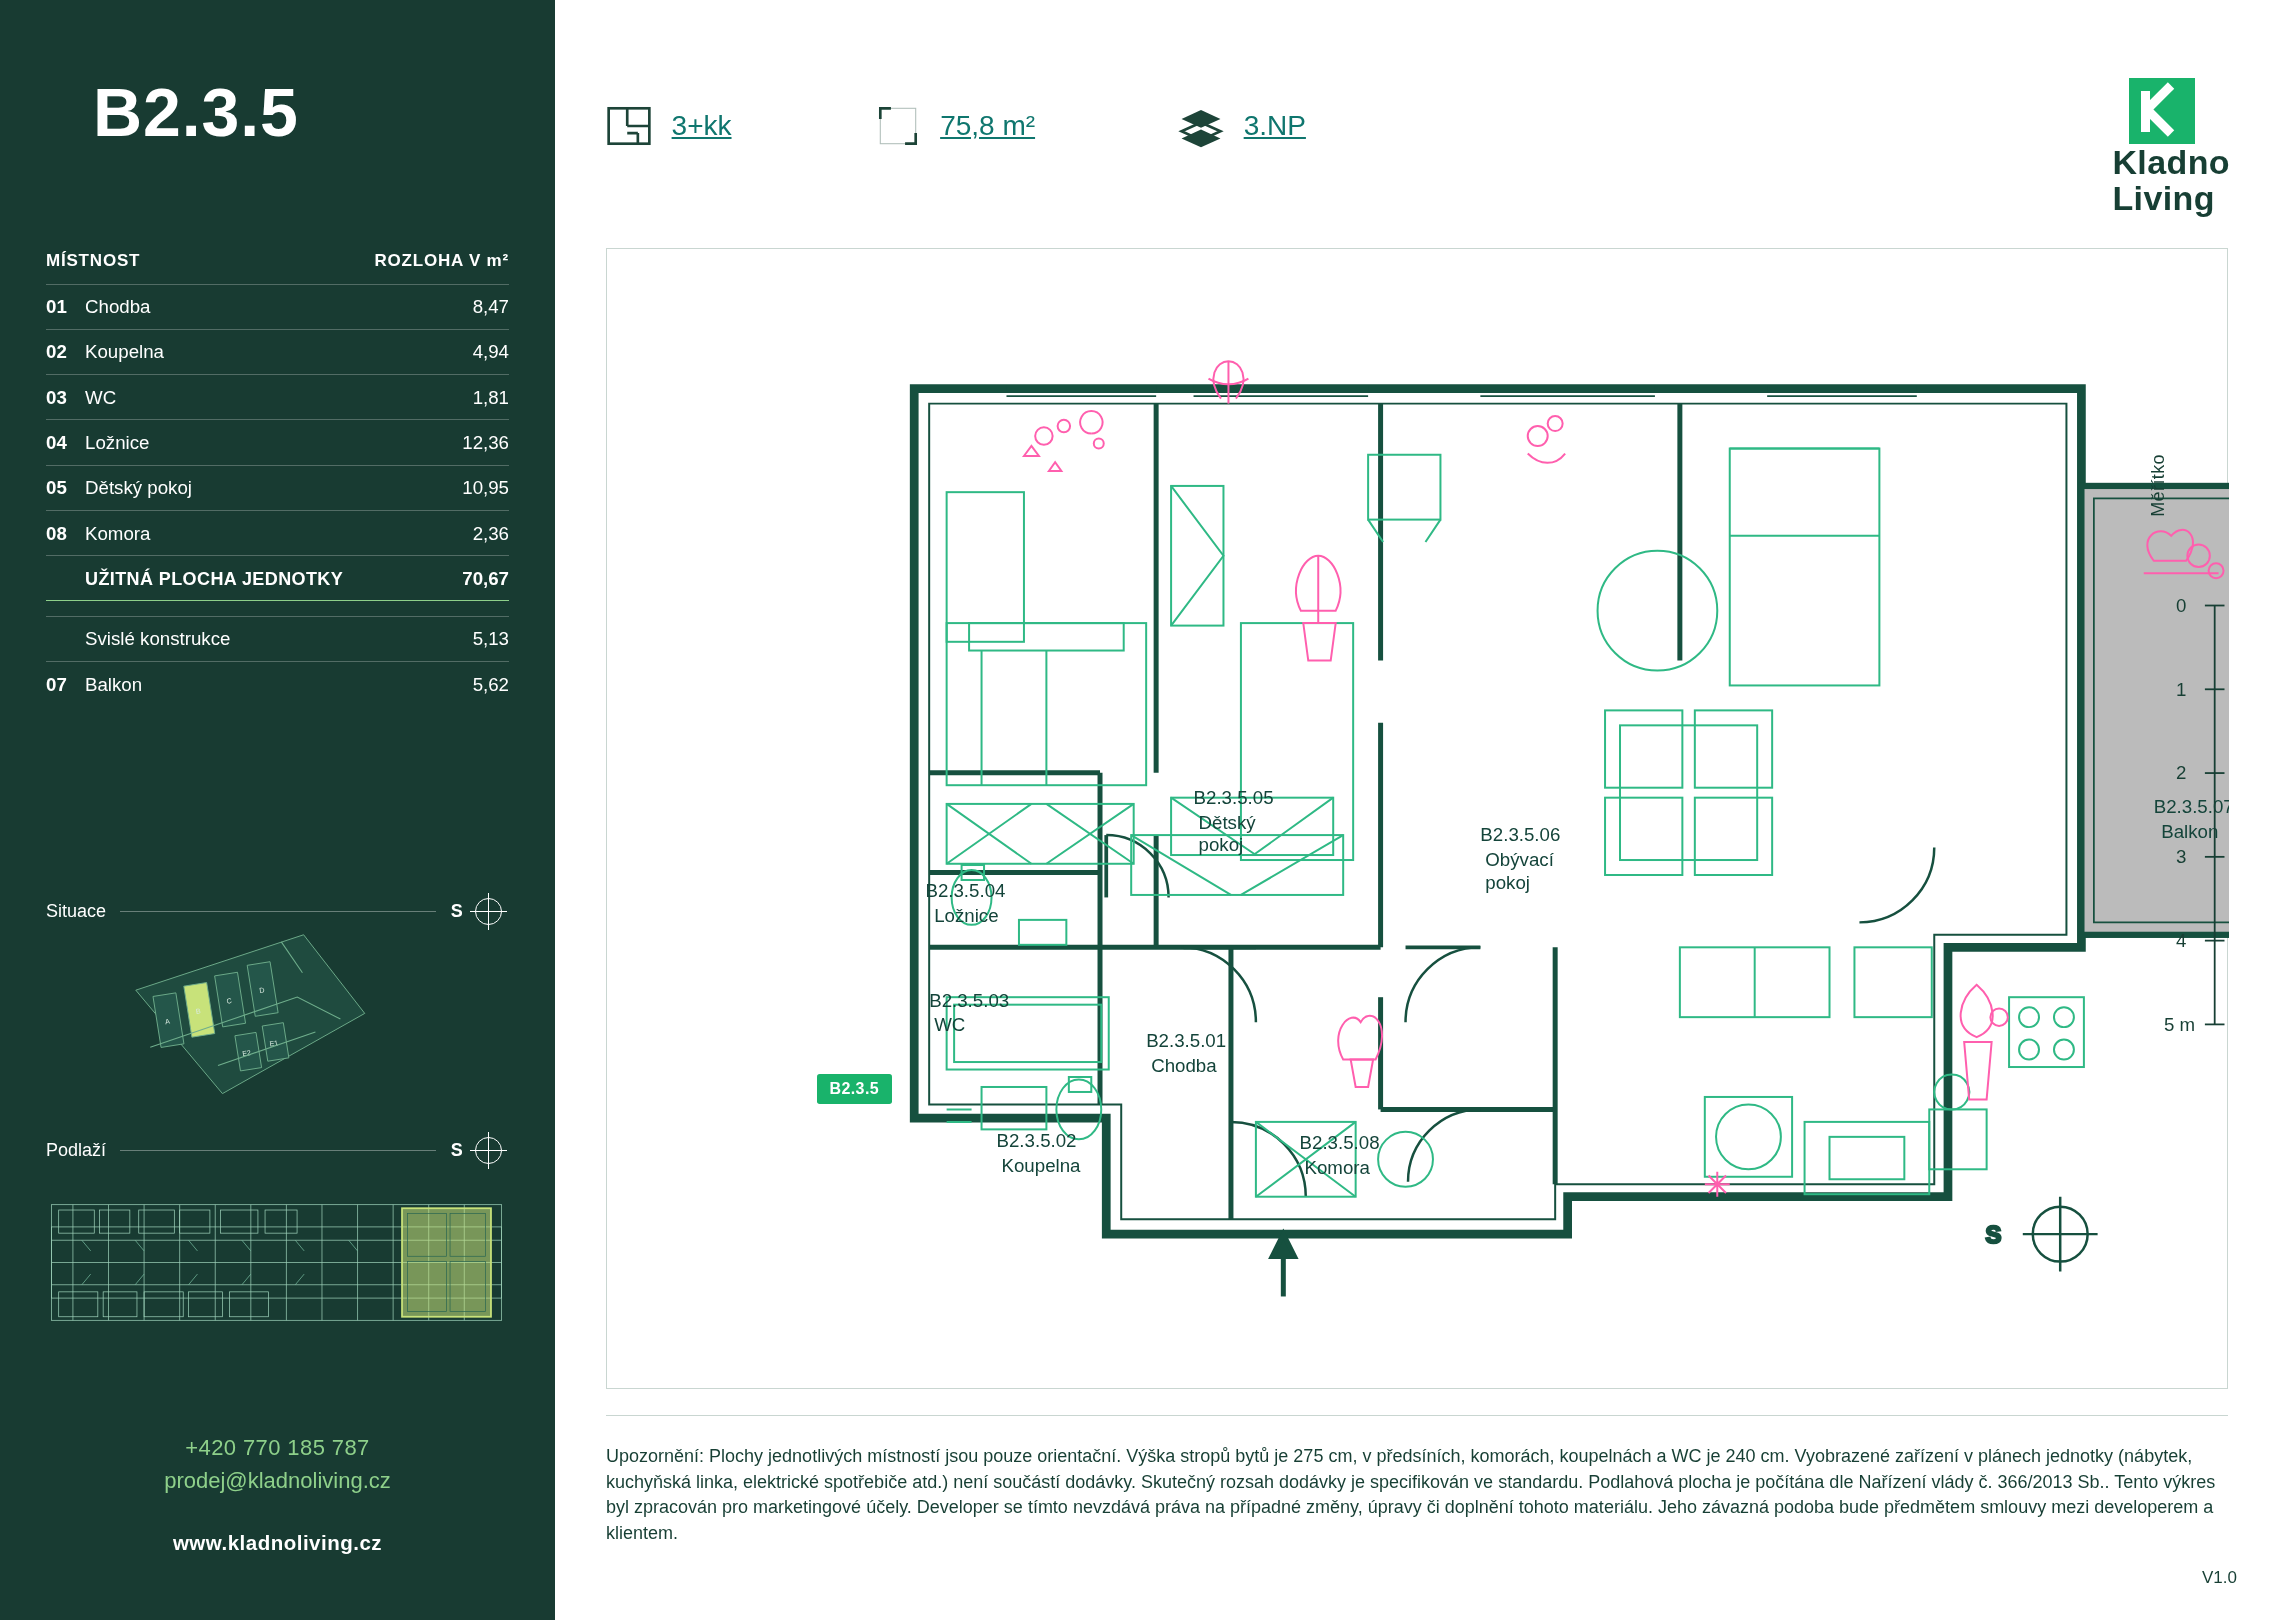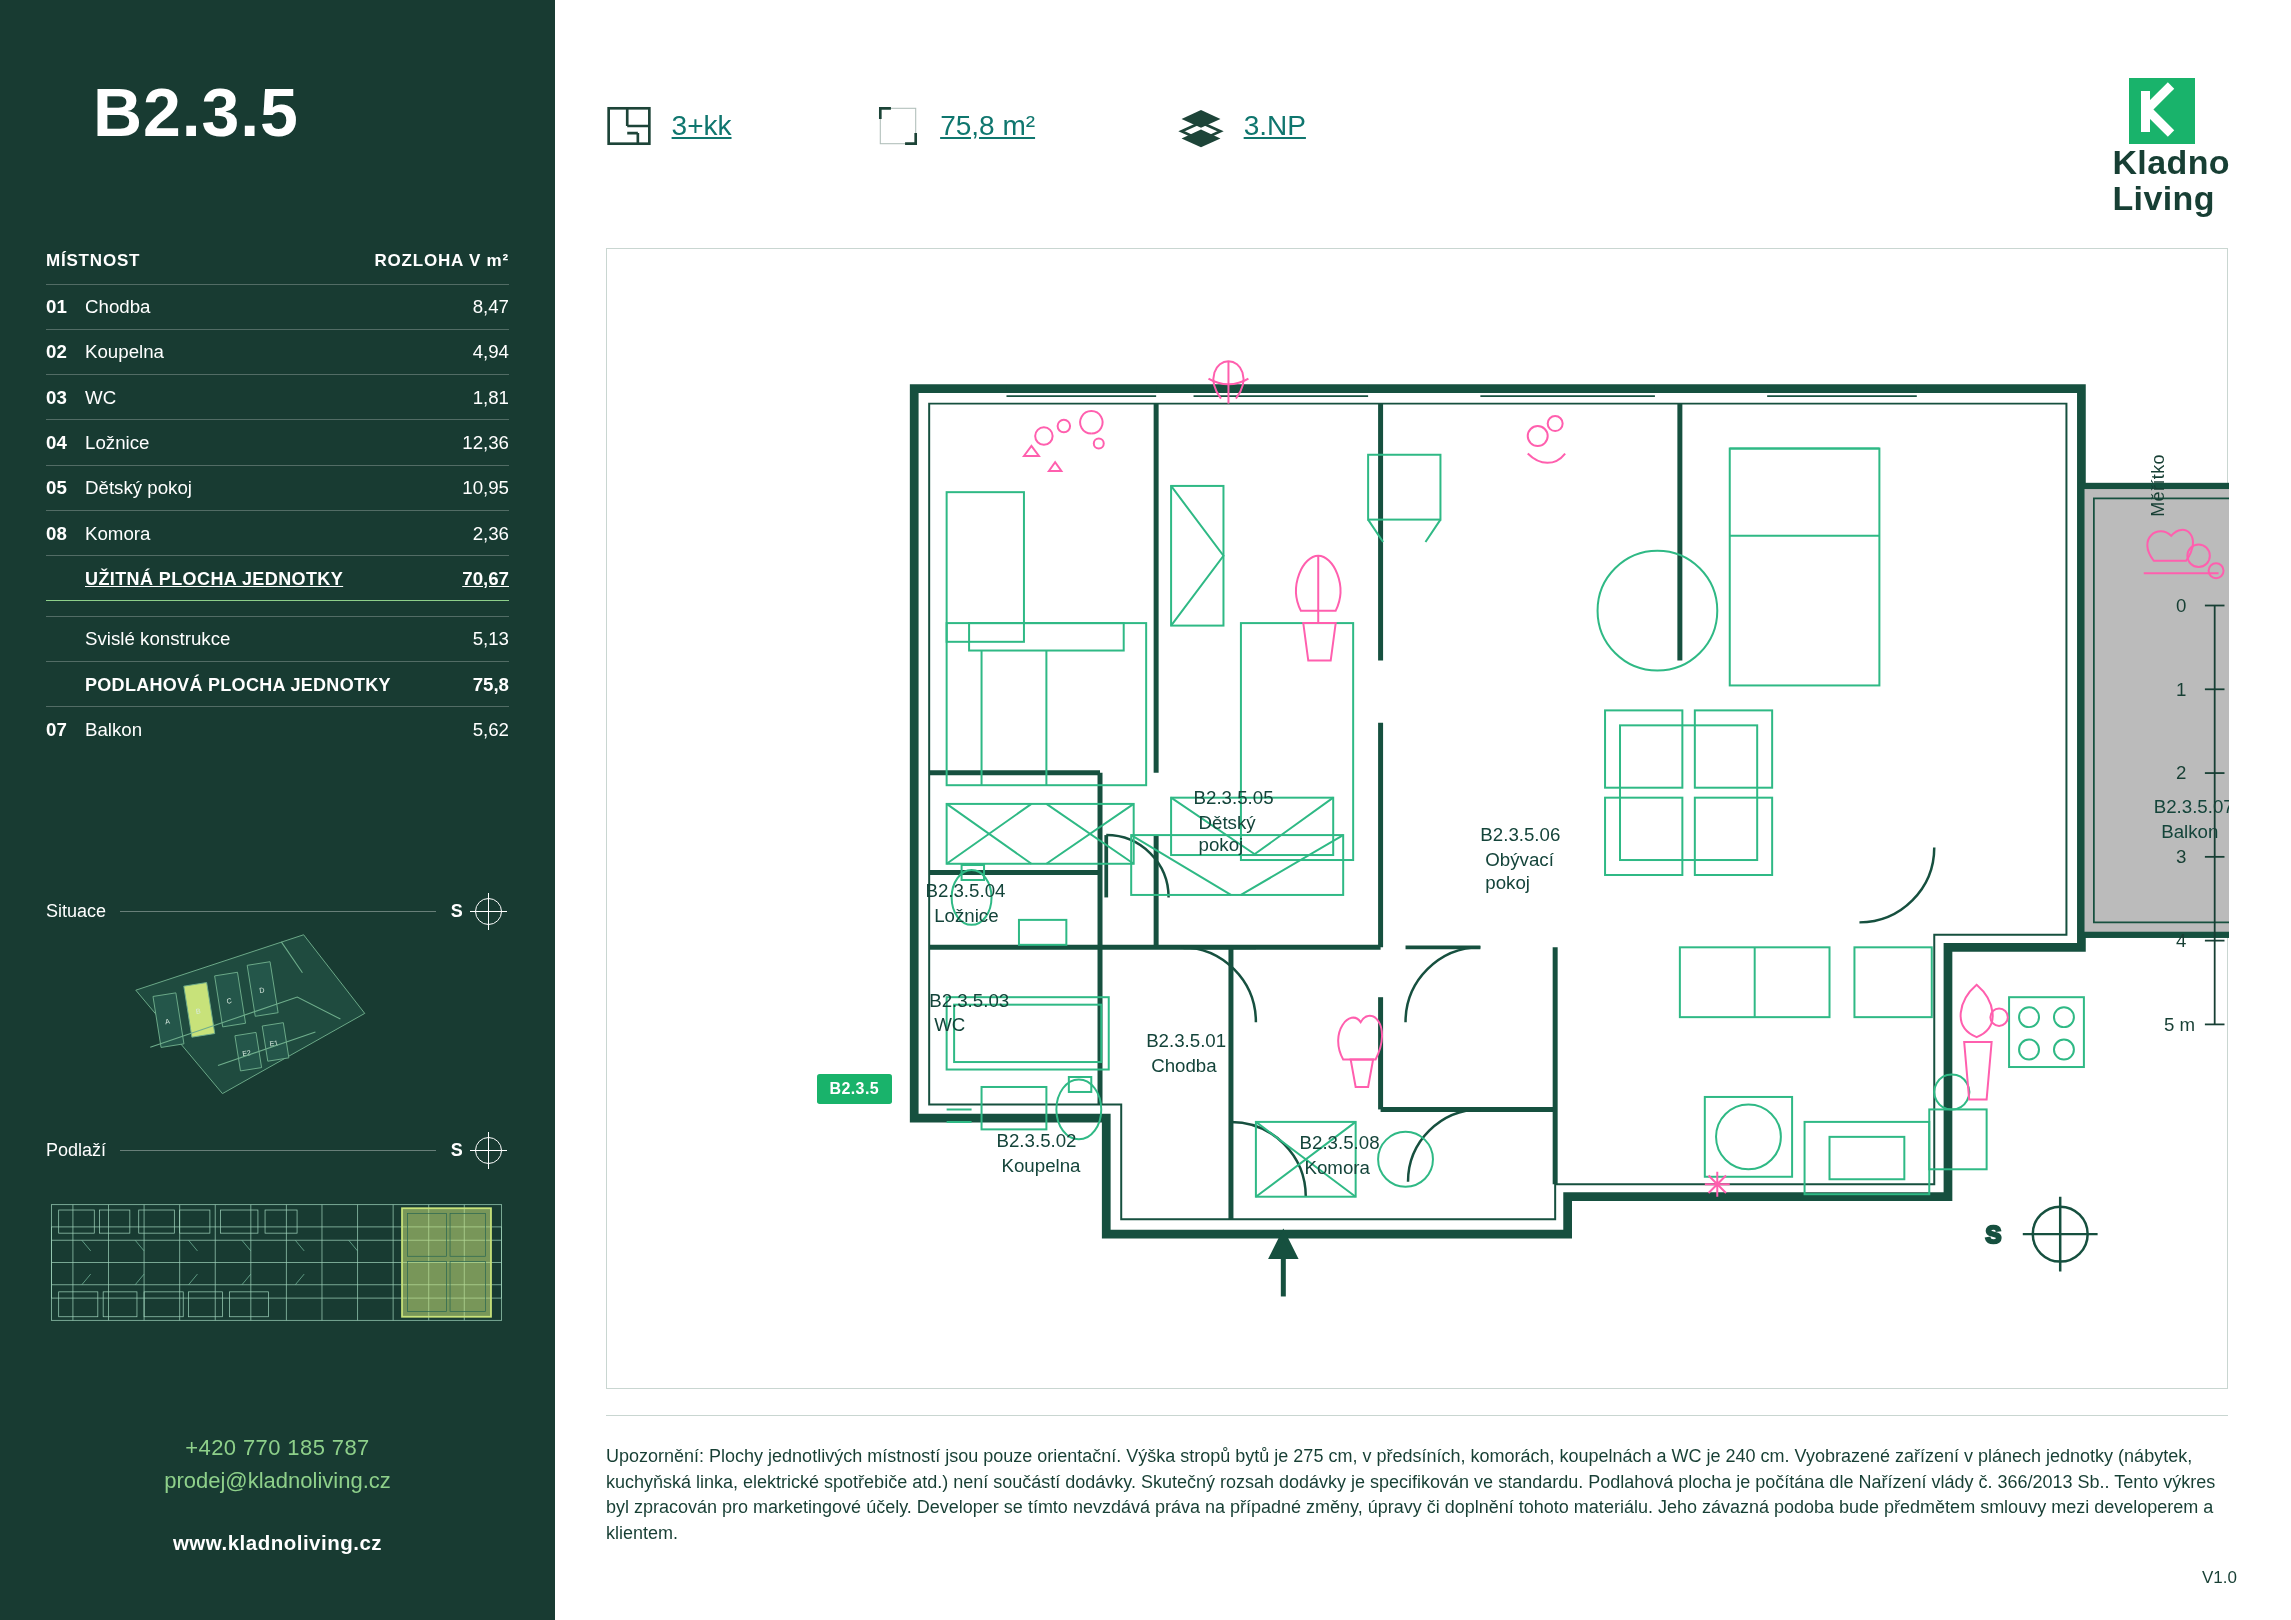--- a/index.html
+++ b/index.html
@@ -36,21 +36,20 @@
     border-top:0.9px solid rgba(255,255,255,0.25);
     padding:11.6px 0 10.7px 0;
     font-size:18.7px; color:#ffffff;
   }
   .rt-row .num { font-weight:700; width:39px; flex:none; }
   .rt-row .name { flex:1 1 auto; font-weight:400; }
   .rt-row .val { font-weight:400; text-align:right; }
   .rt-row.total {
     border-top:0.9px solid rgba(255,255,255,0.25);
     border-bottom:1.8px solid #8ed08a;
-    text-decoration:underline;
   }
   .rt-row.total .name { font-weight:700; letter-spacing:0.4px; font-size:18px;}
   .rt-row.total .val { font-weight:700; }
   .rt-row.strong .name { font-weight:700; letter-spacing:0.3px; font-size:18px;}
   .rt-row.strong .val { font-weight:700; }
   .rt-gap { height:14.3px; }
 
   
   .sec-label-row {
     position:absolute; display:flex; align-items:center; width:463px; left:46px;
@@ -190,25 +189,20 @@
     </div>
 
     <div class="rt-gap"></div>
 
     <div class="rt-row">
       <span class="num"></span>
       <span class="name">Svislé konstrukce</span>
       <span class="val">5,13</span>
     </div>
 
-    <div class="rt-row strong">
-      <span class="num"></span>
-      <span class="name">PODLAHOVÁ PLOCHA JEDNOTKY</span>
-      <span class="val">75,8</span>
-    </div>
 
     <div class="rt-row">
       <span class="num">07</span>
       <span class="name">Balkon</span>
       <span class="val">5,62</span>
     </div>
   </div>
 
   <div class="sec-label-row" style="top:891px;">
     <span class="sec-label">Situace</span>

